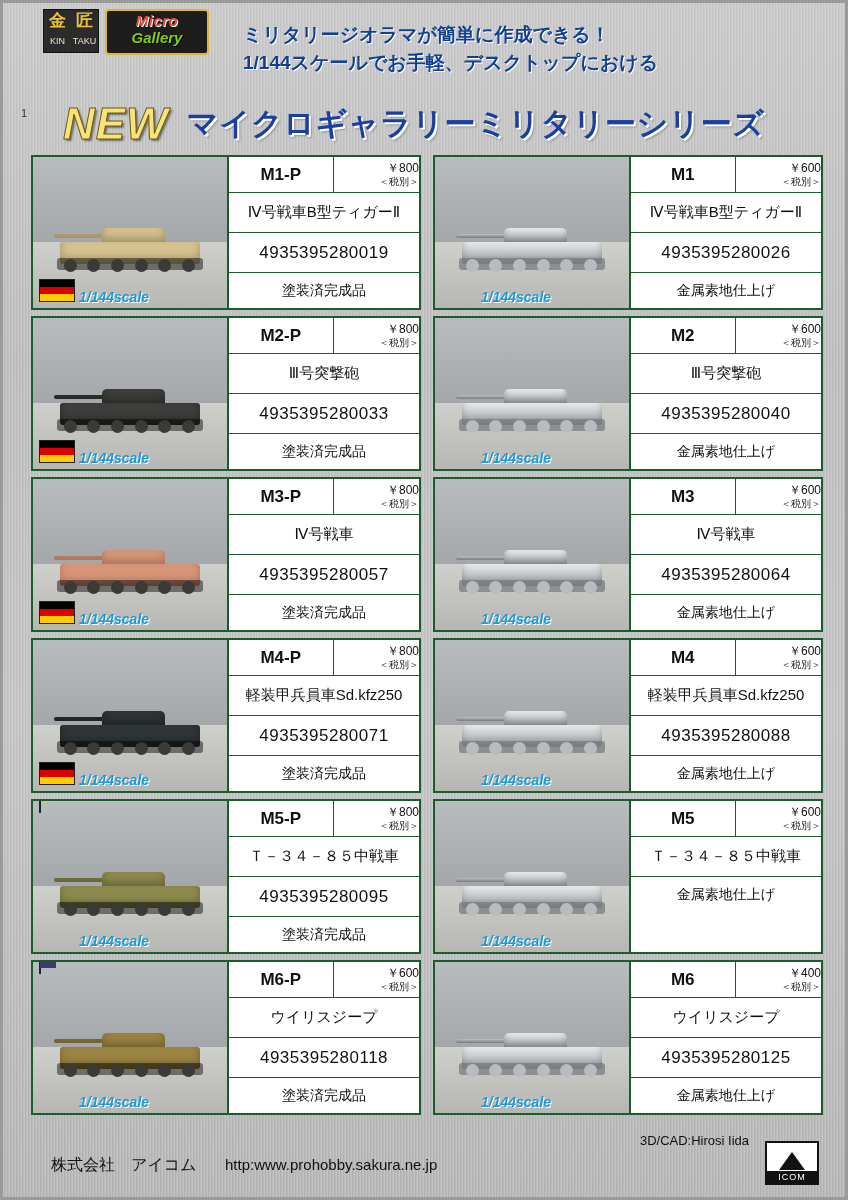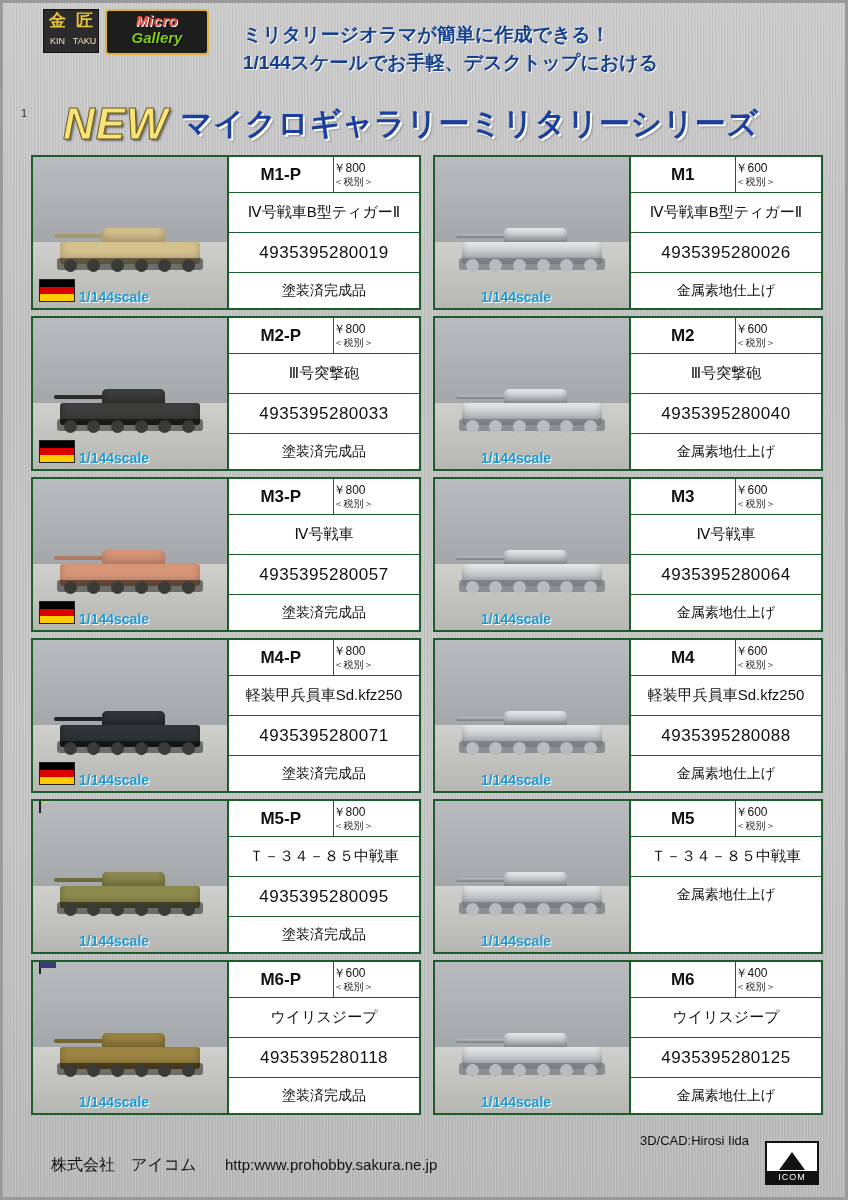--- a/index.html
+++ b/index.html
@@ -74,21 +74,21 @@
     text-shadow: 1px 1px 0 #ffffff;
   }
   .pagenum {
     position: absolute;
     left: 18px; top: 104px;
     font-size: 11px; color: #333;
   }
   .title-row {
     position: absolute;
     left: 60px; top: 96px;
-    display: flex; align-items: center; gap: 12px;
+    display: flex; align-items: center; gap: 18px;
   }
   .new-word {
     font-size: 44px;
     font-weight: bold;
     font-style: italic;
     color: #f7e37a;
     -webkit-text-stroke: 1px #6b5a12;
     text-shadow: 2px 2px 2px rgba(0,0,0,0.45);
     letter-spacing: 1px;
   }
@@ -127,21 +127,21 @@
   .photo .surface {
     position:absolute; left:0; right:0; bottom:0; height: 44%;
     background: linear-gradient(180deg,#cfcfcb 0%, #b6b7b2 100%);
   }
   .photo .backdrop {
     position:absolute; left:0; right:0; top:0; height: 60%;
     background: linear-gradient(180deg,#b8bcbf 0%, #a2a6a9 100%);
   }
   .photo .scale-tag {
     position: absolute; left: 46px; bottom: 3px;
-    font-size: 14px; font-weight: bold; 
+    font-size: 14px; font-weight: bold; font-style: italic;
     color: #1b9ad6; text-shadow: 1px 1px 0 #fff;
     z-index: 6;
   }
   .flag {
     position: absolute; left: 6px; bottom: 6px;
     width: 36px; height: 23px;
     border: 1px solid #222;
     z-index: 6;
   }
   .flag.de { background: linear-gradient(180deg,#000 0 33.3%, #d00 33.3% 66.6%, #fc0 66.6% 100%); }
@@ -224,21 +224,21 @@
   .row-code .code {
     flex: 1 1 55%;
     font-size: 17px; font-weight: bold; color: #111;
     display:flex; align-items:center; justify-content:center;
     height: 100%;
     border-right: 1.5px solid #1a5d2a;
   }
   .row-code .price {
     flex: 1 1 45%;
     height: 100%;
-    display:flex; flex-direction: column; align-items:flex-start; justify-content:center;
+    display:flex; flex-direction: column; align-items:flex-end; justify-content:center;
     line-height: 1.15;
   }
   .row-code .price .amt { font-size: 12px; color:#111; }
   .row-code .price .tax { font-size: 10px; color:#111; }
   .row-name { height: 40px; font-size: 15px; color:#111; }
   .row-jan  { height: 40px; font-size: 17px; color:#111; letter-spacing: 0.5px; }
   .row-fin  { height: 35px; font-size: 14px; color:#111; }
 
   
   .footer {

